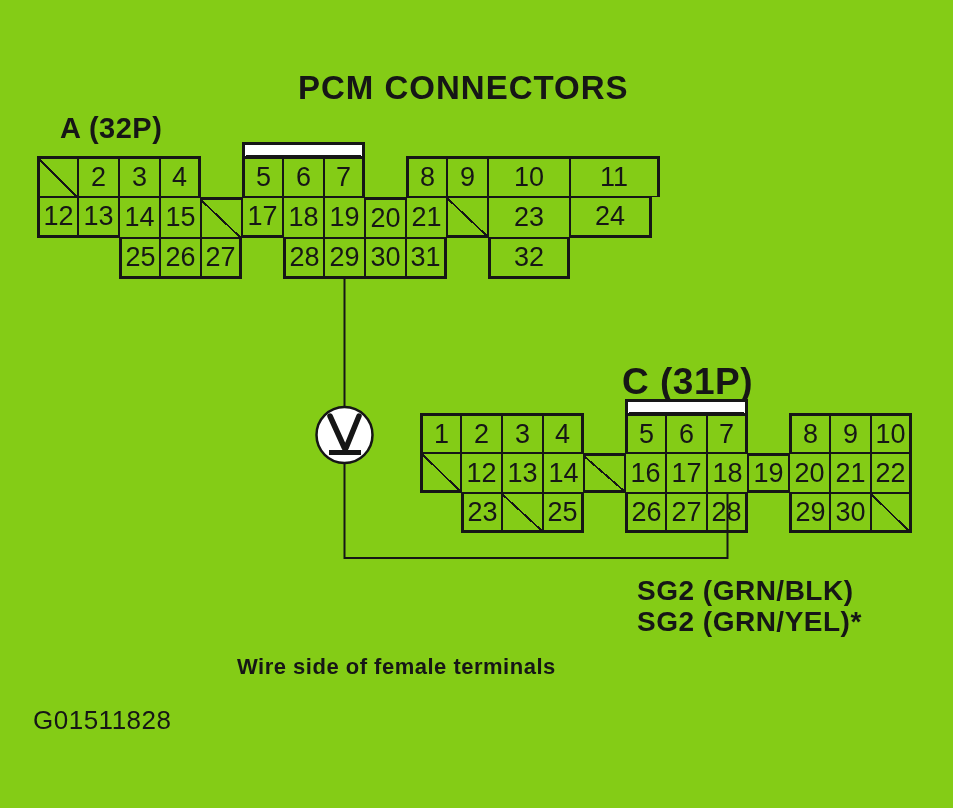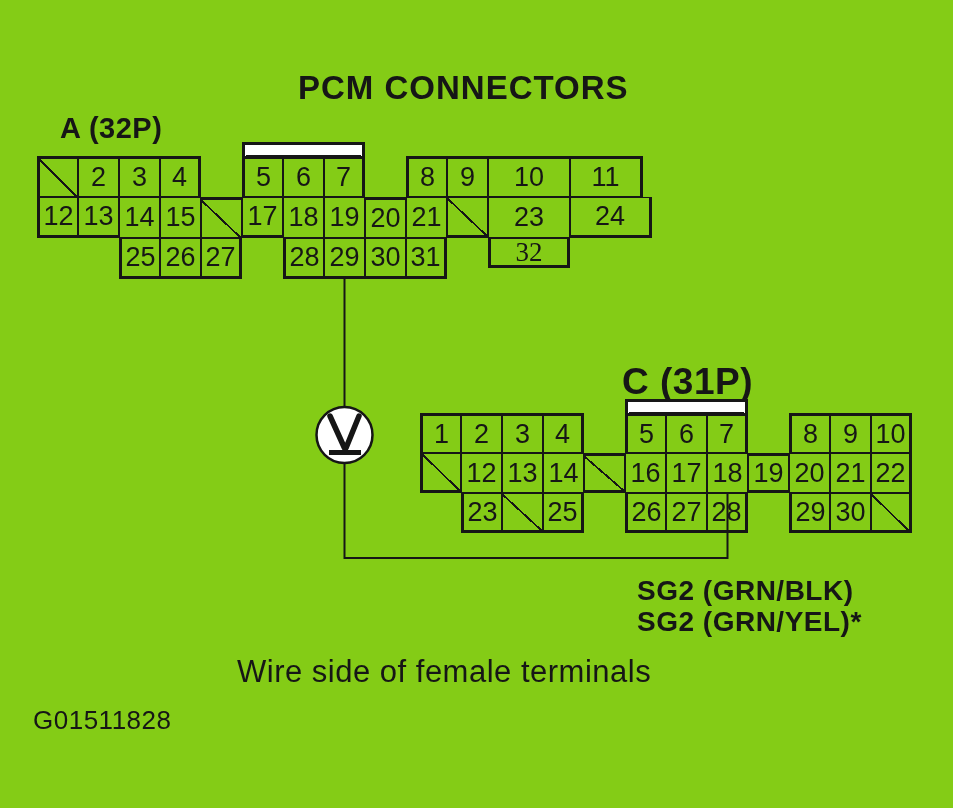--- a/index.html
+++ b/index.html
@@ -6,21 +6,21 @@
   #canvas{
     position:relative;width:953px;height:808px;background:#84cc16;
     font-family:"Liberation Sans","DejaVu Sans",sans-serif;color:#161616;
     overflow:hidden;
   }
   .lbl{position:absolute;white-space:nowrap;color:#161616;}
   .title{font-size:33px;font-weight:bold;letter-spacing:1px;}
   .conn-label{font-size:29px;font-weight:bold;letter-spacing:0.5px;}
   .wire-label{font-size:29px;font-weight:bold;letter-spacing:0.5px;}
   .sg2{font-size:28px;font-weight:bold;line-height:31px;letter-spacing:0.5px;}
-  .caption{font-size:31px;font-weight:normal;letter-spacing:0.5px;}
+  .caption{font-size:22px;font-weight:bold;letter-spacing:0.5px;}
   .figid{font-size:26px;font-weight:normal;letter-spacing:0.5px;}
   .cell{
     position:absolute;box-sizing:border-box;border-style:solid;border-color:#161616;
     display:flex;align-items:center;justify-content:center;
     font-size:27px;line-height:1;color:#161616;background:transparent;
   }
   .cell.diag{
     background-image:linear-gradient(to top right,
       transparent calc(50% - 1.6px),
       #161616 calc(50% - 1.6px),
@@ -51,42 +51,42 @@
       <div class="cell diag" style="left: 37px; top: 156px; width: 41px; height: 41px; border-width: 3px 1px 1px 3px;"></div>
       <div class="cell" style="left: 78px; top: 156px; width: 41px; height: 41px; border-width: 3px 1px 1px;">2</div>
       <div class="cell" style="left: 119px; top: 156px; width: 41px; height: 41px; border-width: 3px 1px 1px;">3</div>
       <div class="cell" style="left: 160px; top: 156px; width: 41px; height: 41px; border-width: 3px 3px 1px 1px;">4</div>
       <div class="cell" style="left: 242px; top: 156px; width: 41px; height: 41px; border-width: 3px 1px 1px 3px;">5</div>
       <div class="cell" style="left: 283px; top: 156px; width: 41px; height: 41px; border-width: 3px 1px 1px;">6</div>
       <div class="cell" style="left: 324px; top: 156px; width: 41px; height: 41px; border-width: 3px 3px 1px 1px;">7</div>
       <div class="cell" style="left: 406px; top: 156px; width: 41px; height: 41px; border-width: 3px 1px 1px 3px;">8</div>
       <div class="cell" style="left: 447px; top: 156px; width: 41px; height: 41px; border-width: 3px 1px 1px;">9</div>
       <div class="cell" style="left: 488px; top: 156px; width: 82px; height: 41px; border-width: 3px 1px 1px;">10</div>
-      <div class="cell" style="left: 570px; top: 156px; width: 73px; height: 41px; border-width: 3px 3px 1px 1px;">11</div>
+      <div class="cell" style="left: 570px; top: 156px; width: 90px; height: 41px; border-width: 3px 3px 1px 1px;">11</div>
       <div class="cell" style="left: 37px; top: 197px; width: 41px; height: 41px; border-width: 1px 1px 3px 3px;">12</div>
       <div class="cell" style="left: 78px; top: 197px; width: 41px; height: 41px; border-width: 1px 1px 3px;">13</div>
       <div class="cell" style="left: 119px; top: 197px; width: 41px; height: 41px; border-width: 1px;">14</div>
       <div class="cell" style="left: 160px; top: 197px; width: 41px; height: 41px; border-width: 1px;">15</div>
       <div class="cell diag" style="left: 201px; top: 197px; width: 41px; height: 41px; border-width: 3px 1px 1px;"></div>
       <div class="cell" style="left: 242px; top: 197px; width: 41px; height: 41px; border-width: 1px 1px 3px;">17</div>
       <div class="cell" style="left: 283px; top: 197px; width: 41px; height: 41px; border-width: 1px;">18</div>
       <div class="cell" style="left: 324px; top: 197px; width: 41px; height: 41px; border-width: 1px;">19</div>
       <div class="cell" style="left: 365px; top: 197px; width: 41px; height: 41px; border-width: 3px 1px 1px;">20</div>
       <div class="cell" style="left: 406px; top: 197px; width: 41px; height: 41px; border-width: 1px;">21</div>
       <div class="cell diag" style="left: 447px; top: 197px; width: 41px; height: 41px; border-width: 1px 1px 3px;"></div>
       <div class="cell" style="left: 488px; top: 197px; width: 82px; height: 41px; border-width: 1px;">23</div>
       <div class="cell" style="left: 570px; top: 197px; width: 82px; height: 41px; border-width: 1px 3px 3px 1px;">24</div>
       <div class="cell" style="left: 119px; top: 238px; width: 41px; height: 41px; border-width: 1px 1px 3px 3px;">25</div>
       <div class="cell" style="left: 160px; top: 238px; width: 41px; height: 41px; border-width: 1px 1px 3px;">26</div>
       <div class="cell" style="left: 201px; top: 238px; width: 41px; height: 41px; border-width: 1px 3px 3px 1px;">27</div>
       <div class="cell" style="left: 283px; top: 238px; width: 41px; height: 41px; border-width: 1px 1px 3px 3px;">28</div>
       <div class="cell" style="left: 324px; top: 238px; width: 41px; height: 41px; border-width: 1px 1px 3px;">29</div>
       <div class="cell" style="left: 365px; top: 238px; width: 41px; height: 41px; border-width: 1px 1px 3px;">30</div>
       <div class="cell" style="left: 406px; top: 238px; width: 41px; height: 41px; border-width: 1px 3px 3px 1px;">31</div>
-      <div class="cell" style="left: 488px; top: 238px; width: 82px; height: 30px; border-width: 1px 3px 3px; font-family: Liberation Serif, serif;">32</div>
+      <div class="cell" style="left: 488px; top: 238px; width: 82px; height: 41px; border-width: 1px 3px 3px;">32</div>
     </div>
 
 
   <div class="lbl conn-label" style="left:622px;top:361px;font-size:37px;">C (31P)</div>
 
   <div class="tab" style="left:625px;top:399px;width:123px;height:16px;">
     <div class="tab-line"></div>
   </div>
 
   <div id="connector-c">

